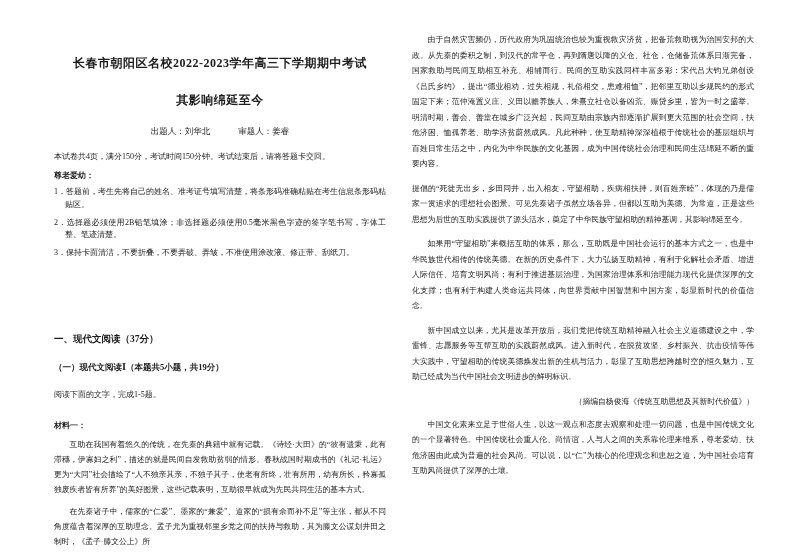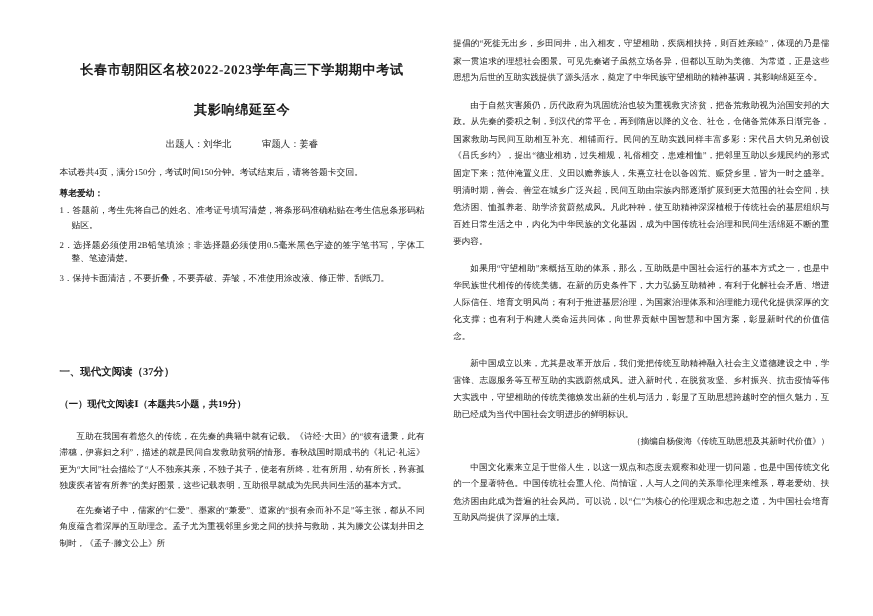--- a/index.html
+++ b/index.html
@@ -69,28 +69,30 @@
     <ol class="notices">
       <li>1．答题前，考生先将自己的姓名、准考证号填写清楚，将条形码准确粘贴在考生信息条形码粘贴区。</li>
       <li>2．选择题必须使用2B铅笔填涂；非选择题必须使用0.5毫米黑色字迹的签字笔书写，字体工整、笔迹清楚。</li>
       <li>3．保持卡面清洁，不要折叠，不要弄破、弄皱，不准使用涂改液、修正带、刮纸刀。</li>
     </ol>
 
     <div class="gap"></div>
 
     <p class="sec-head">一、现代文阅读（37分）</p>
     <p class="sub-head">（一）现代文阅读Ⅰ（本题共5小题，共19分）</p>
+    <p class="instr">阅读下面的文字，完成1-5题。</p>
+    <p class="mat-label">材料一：</p>
 
     <p class="body-para">互助在我国有着悠久的传统，在先秦的典籍中就有记载。《诗经·大田》的“彼有遗秉，此有滞穗，伊寡妇之利”，描述的就是民间自发救助贫弱的情形。春秋战国时期成书的《礼记·礼运》更为“大同”社会描绘了“人不独亲其亲，不独子其子，使老有所终，壮有所用，幼有所长，矜寡孤独废疾者皆有所养”的美好图景，这些记载表明，互助很早就成为先民共同生活的基本方式。</p>
     <p class="body-para">在先秦诸子中，儒家的“仁爱”、墨家的“兼爱”、道家的“损有余而补不足”等主张，都从不同角度蕴含着深厚的互助理念。孟子尤为重视邻里乡党之间的扶持与救助，其为滕文公谋划井田之制时，《孟子·滕文公上》所</p>
   </div>
 
   <div class="col-right">
+    <p class="body-para">由于自然灾害频仍，历代政府为巩固统治也较为重视救灾济贫，把备荒救助视为治国安邦的大政。从先秦的委积之制，到汉代的常平仓，再到隋唐以降的义仓、社仓，仓储备荒体系日渐完备，国家救助与民间互助相互补充、相辅而行。民间的互助实践同样丰富多彩：宋代吕大钧兄弟创设《吕氏乡约》，提出“德业相劝，过失相规，礼俗相交，患难相恤”，把邻里互助以乡规民约的形式固定下来；范仲淹置义庄、义田以赡养族人，朱熹立社仓以备凶荒、赈贷乡里，皆为一时之盛举。明清时期，善会、善堂在城乡广泛兴起，民间互助由宗族内部逐渐扩展到更大范围的社会空间，扶危济困、恤孤养老、助学济贫蔚然成风。凡此种种，使互助精神深深植根于传统社会的基层组织与百姓日常生活之中，内化为中华民族的文化基因，成为中国传统社会治理和民间生活绵延不断的重要内容。</p>
     <p class="body-para no-indent">提倡的“死徙无出乡，乡田同井，出入相友，守望相助，疾病相扶持，则百姓亲睦”，体现的乃是儒家一贯追求的理想社会图景。可见先秦诸子虽然立场各异，但都以互助为美德、为常道，正是这些思想为后世的互助实践提供了源头活水，奠定了中华民族守望相助的精神基调，其影响绵延至今。</p>
-    <p class="body-para">由于自然灾害频仍，历代政府为巩固统治也较为重视救灾济贫，把备荒救助视为治国安邦的大政。从先秦的委积之制，到汉代的常平仓，再到隋唐以降的义仓、社仓，仓储备荒体系日渐完备，国家救助与民间互助相互补充、相辅而行。民间的互助实践同样丰富多彩：宋代吕大钧兄弟创设《吕氏乡约》，提出“德业相劝，过失相规，礼俗相交，患难相恤”，把邻里互助以乡规民约的形式固定下来；范仲淹置义庄、义田以赡养族人，朱熹立社仓以备凶荒、赈贷乡里，皆为一时之盛举。明清时期，善会、善堂在城乡广泛兴起，民间互助由宗族内部逐渐扩展到更大范围的社会空间，扶危济困、恤孤养老、助学济贫蔚然成风。凡此种种，使互助精神深深植根于传统社会的基层组织与百姓日常生活之中，内化为中华民族的文化基因，成为中国传统社会治理和民间生活绵延不断的重要内容。</p>
     <p class="body-para">如果用“守望相助”来概括互助的体系，那么，互助既是中国社会运行的基本方式之一，也是中华民族世代相传的传统美德。在新的历史条件下，大力弘扬互助精神，有利于化解社会矛盾、增进人际信任、培育文明风尚；有利于推进基层治理，为国家治理体系和治理能力现代化提供深厚的文化支撑；也有利于构建人类命运共同体，向世界贡献中国智慧和中国方案，彰显新时代的价值信念。</p>
     <p class="body-para">新中国成立以来，尤其是改革开放后，我们党把传统互助精神融入社会主义道德建设之中，学雷锋、志愿服务等互帮互助的实践蔚然成风。进入新时代，在脱贫攻坚、乡村振兴、抗击疫情等伟大实践中，守望相助的传统美德焕发出新的生机与活力，彰显了互助思想跨越时空的恒久魅力，互助已经成为当代中国社会文明进步的鲜明标识。</p>
 
     <p class="citation">（摘编自杨俊海《传统互助思想及其新时代价值》）</p>
 
     <p class="body-para">中国文化素来立足于世俗人生，以这一观点和态度去观察和处理一切问题，也是中国传统文化的一个显著特色。中国传统社会重人伦、尚情谊，人与人之间的关系靠伦理来维系，尊老爱幼、扶危济困由此成为普遍的社会风尚。可以说，以“仁”为核心的伦理观念和忠恕之道，为中国社会培育互助风尚提供了深厚的土壤。</p>
   </div>
 
 </div>
 

